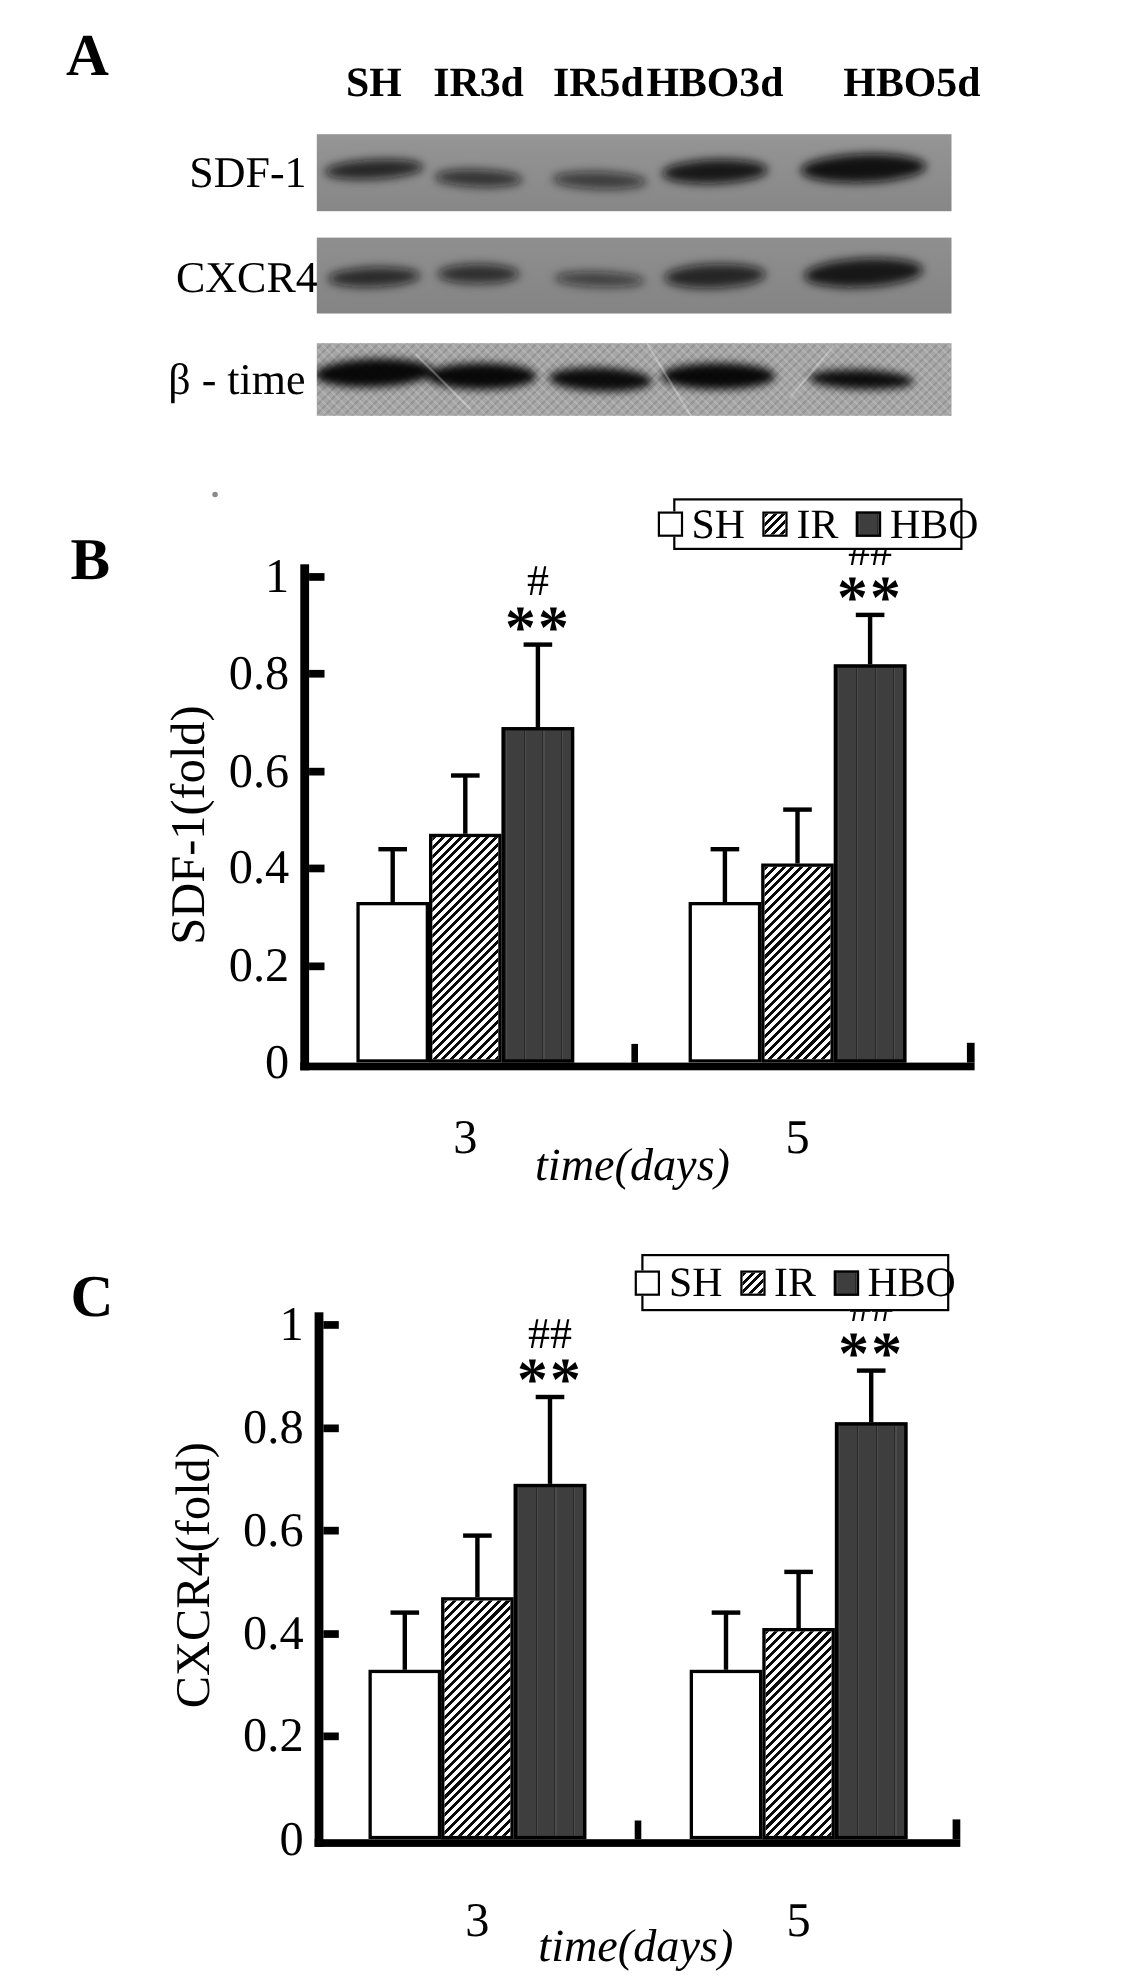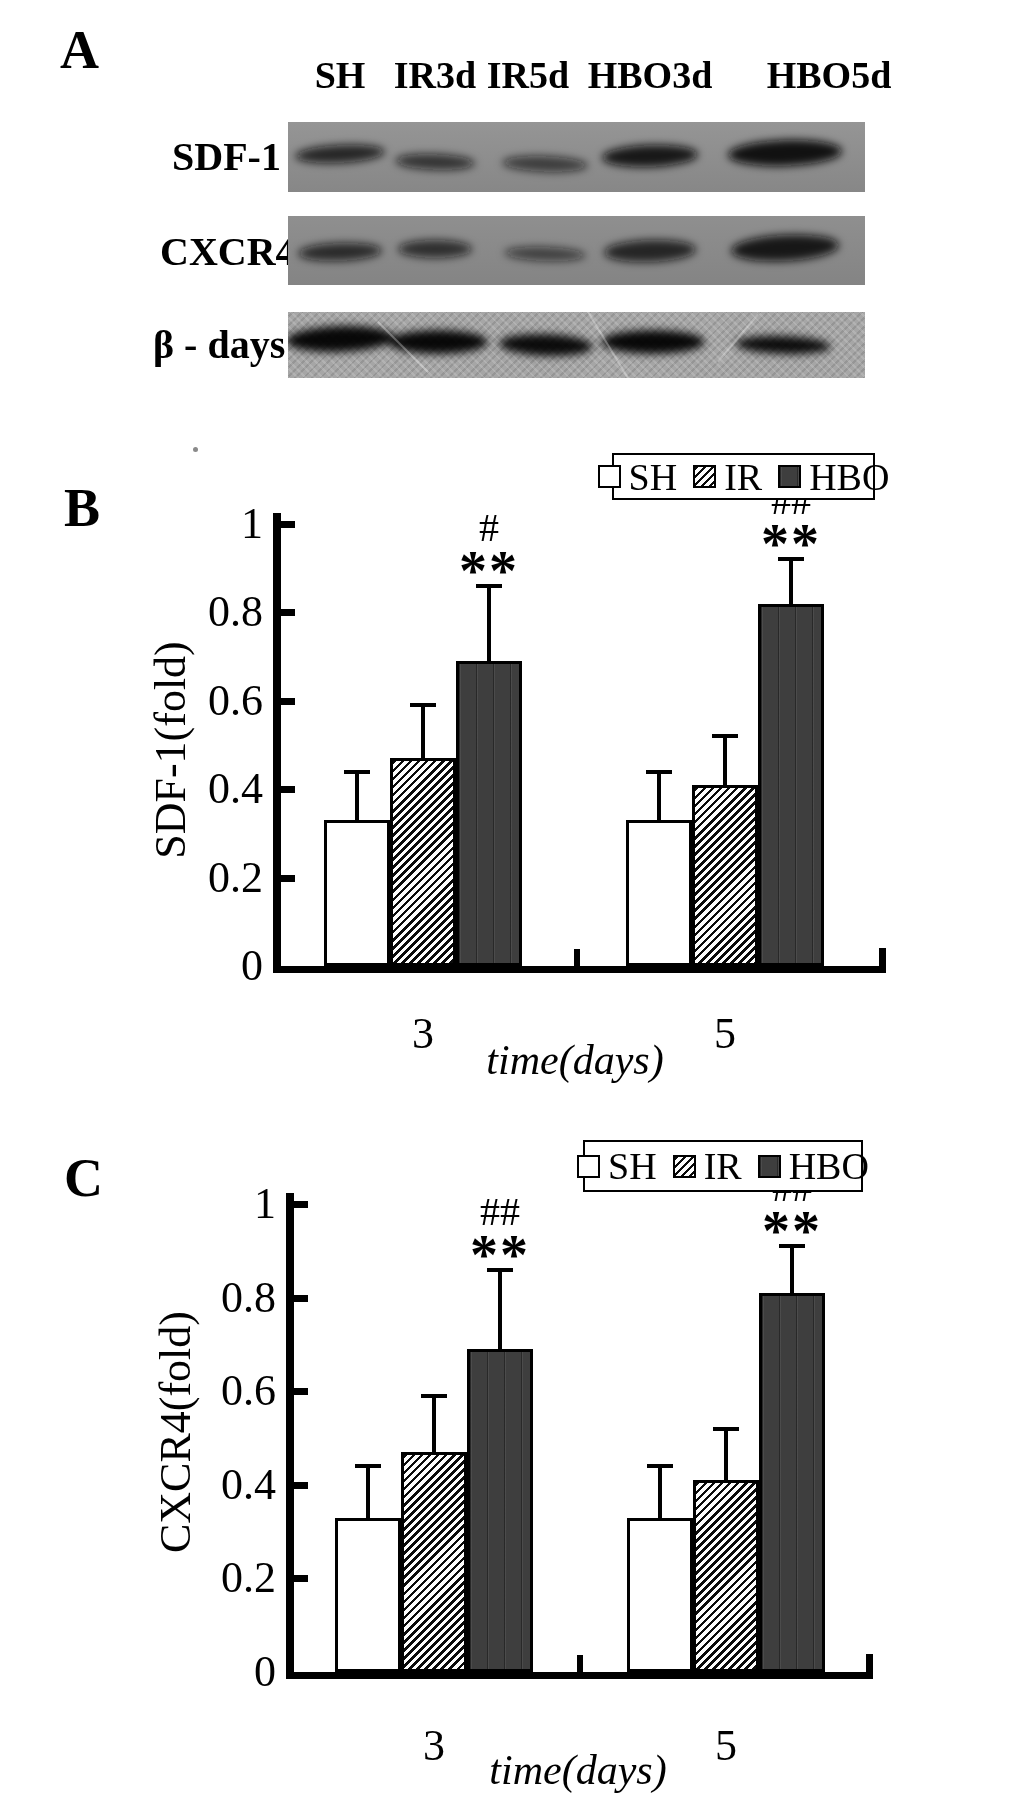--- a/index.html
+++ b/index.html
@@ -2,21 +2,21 @@
 <html><head>
 <meta charset="utf-8">
 <style>
   html,body{margin:0;padding:0;background:#ffffff;}
   body{width:1033px;height:1802px;position:relative;overflow:hidden;
        font-family:"Liberation Serif","DejaVu Serif",serif;color:#000;}
   .abs{position:absolute;}
   .panel-letter{position:absolute;font-size:54px;line-height:60px;font-weight:700;}
   .lane-label{position:absolute;top:54px;font-size:38px;line-height:42px;font-weight:700;
               transform:translateX(-50%);white-space:nowrap;}
-  .row-label{position:absolute;font-size:40px;line-height:48px;font-weight:700;white-space:nowrap;}
+  .row-label{position:absolute;font-size:40px;line-height:48px;font-weight:400;white-space:nowrap;}
   .strip{position:absolute;left:288px;width:577px;}
   .strip svg{position:absolute;left:0;top:0;}
   .strip-a{background:linear-gradient(#959595,#878787);}
   .strip-b{background:linear-gradient(#8f8f8f,#848484);}
   .strip-actin{background-color:#a6a6a6;
      background-image:repeating-linear-gradient(45deg,rgba(255,255,255,.14) 0 2px,transparent 2px 6px),
                       repeating-linear-gradient(-45deg,rgba(0,0,0,.10) 0 2px,transparent 2px 6px);}
   .axisv,.axish,.tick{position:absolute;background:#000;}
   .ylab{position:absolute;width:110px;text-align:right;font-size:44px;line-height:54px;}
   .xcat{position:absolute;transform:translateX(-50%);font-size:44px;line-height:44px;}
@@ -40,28 +40,28 @@
   .stray-dot{position:absolute;width:5px;height:5px;border-radius:50%;background:#8a8a8a;}
 </style>
 </head>
 <body>
 
 <div class="panel-letter" style="left:60px;top:20px">A</div>
 
 <div id="lane-row" class="abs" style="left:0;top:0;width:1033px;height:100px">
     <div class="lane-label" style="left: 340px;">SH</div>
     <div class="lane-label" style="left: 435px;">IR3d</div>
-    <div class="lane-label" style="left: 528px;">IR5d</div>
+    <div class="lane-label" style="left: 544px;">IR5d</div>
     <div class="lane-label" style="left: 650px;">HBO3d</div>
     <div class="lane-label" style="left: 829px;">HBO5d</div>
   </div>
 
 <div class="row-label" style="left:172px;top:133px">SDF-1</div>
 <div class="row-label" style="left:160px;top:228px">CXCR4</div>
-<div class="row-label" style="left:153px;top:321px">β - days</div>
+<div class="row-label" style="left:153px;top:321px">β - time</div>
 
 <div class="strip strip-a" style="top:122px;height:70px">
   <svg width="577" height="70" viewBox="0 0 577 70">
     <defs>
         <filter id="f1" x="-30%" y="-80%" width="160%" height="260%">
           <feGaussianBlur stdDeviation="4.5"></feGaussianBlur>
         </filter>
       </defs>
     <g filter="url(#f1)" fill="#0b0b0b">
       <ellipse cx="52" cy="32" rx="45" ry="9" opacity="0.82" transform="rotate(-3 52 32)"></ellipse>

